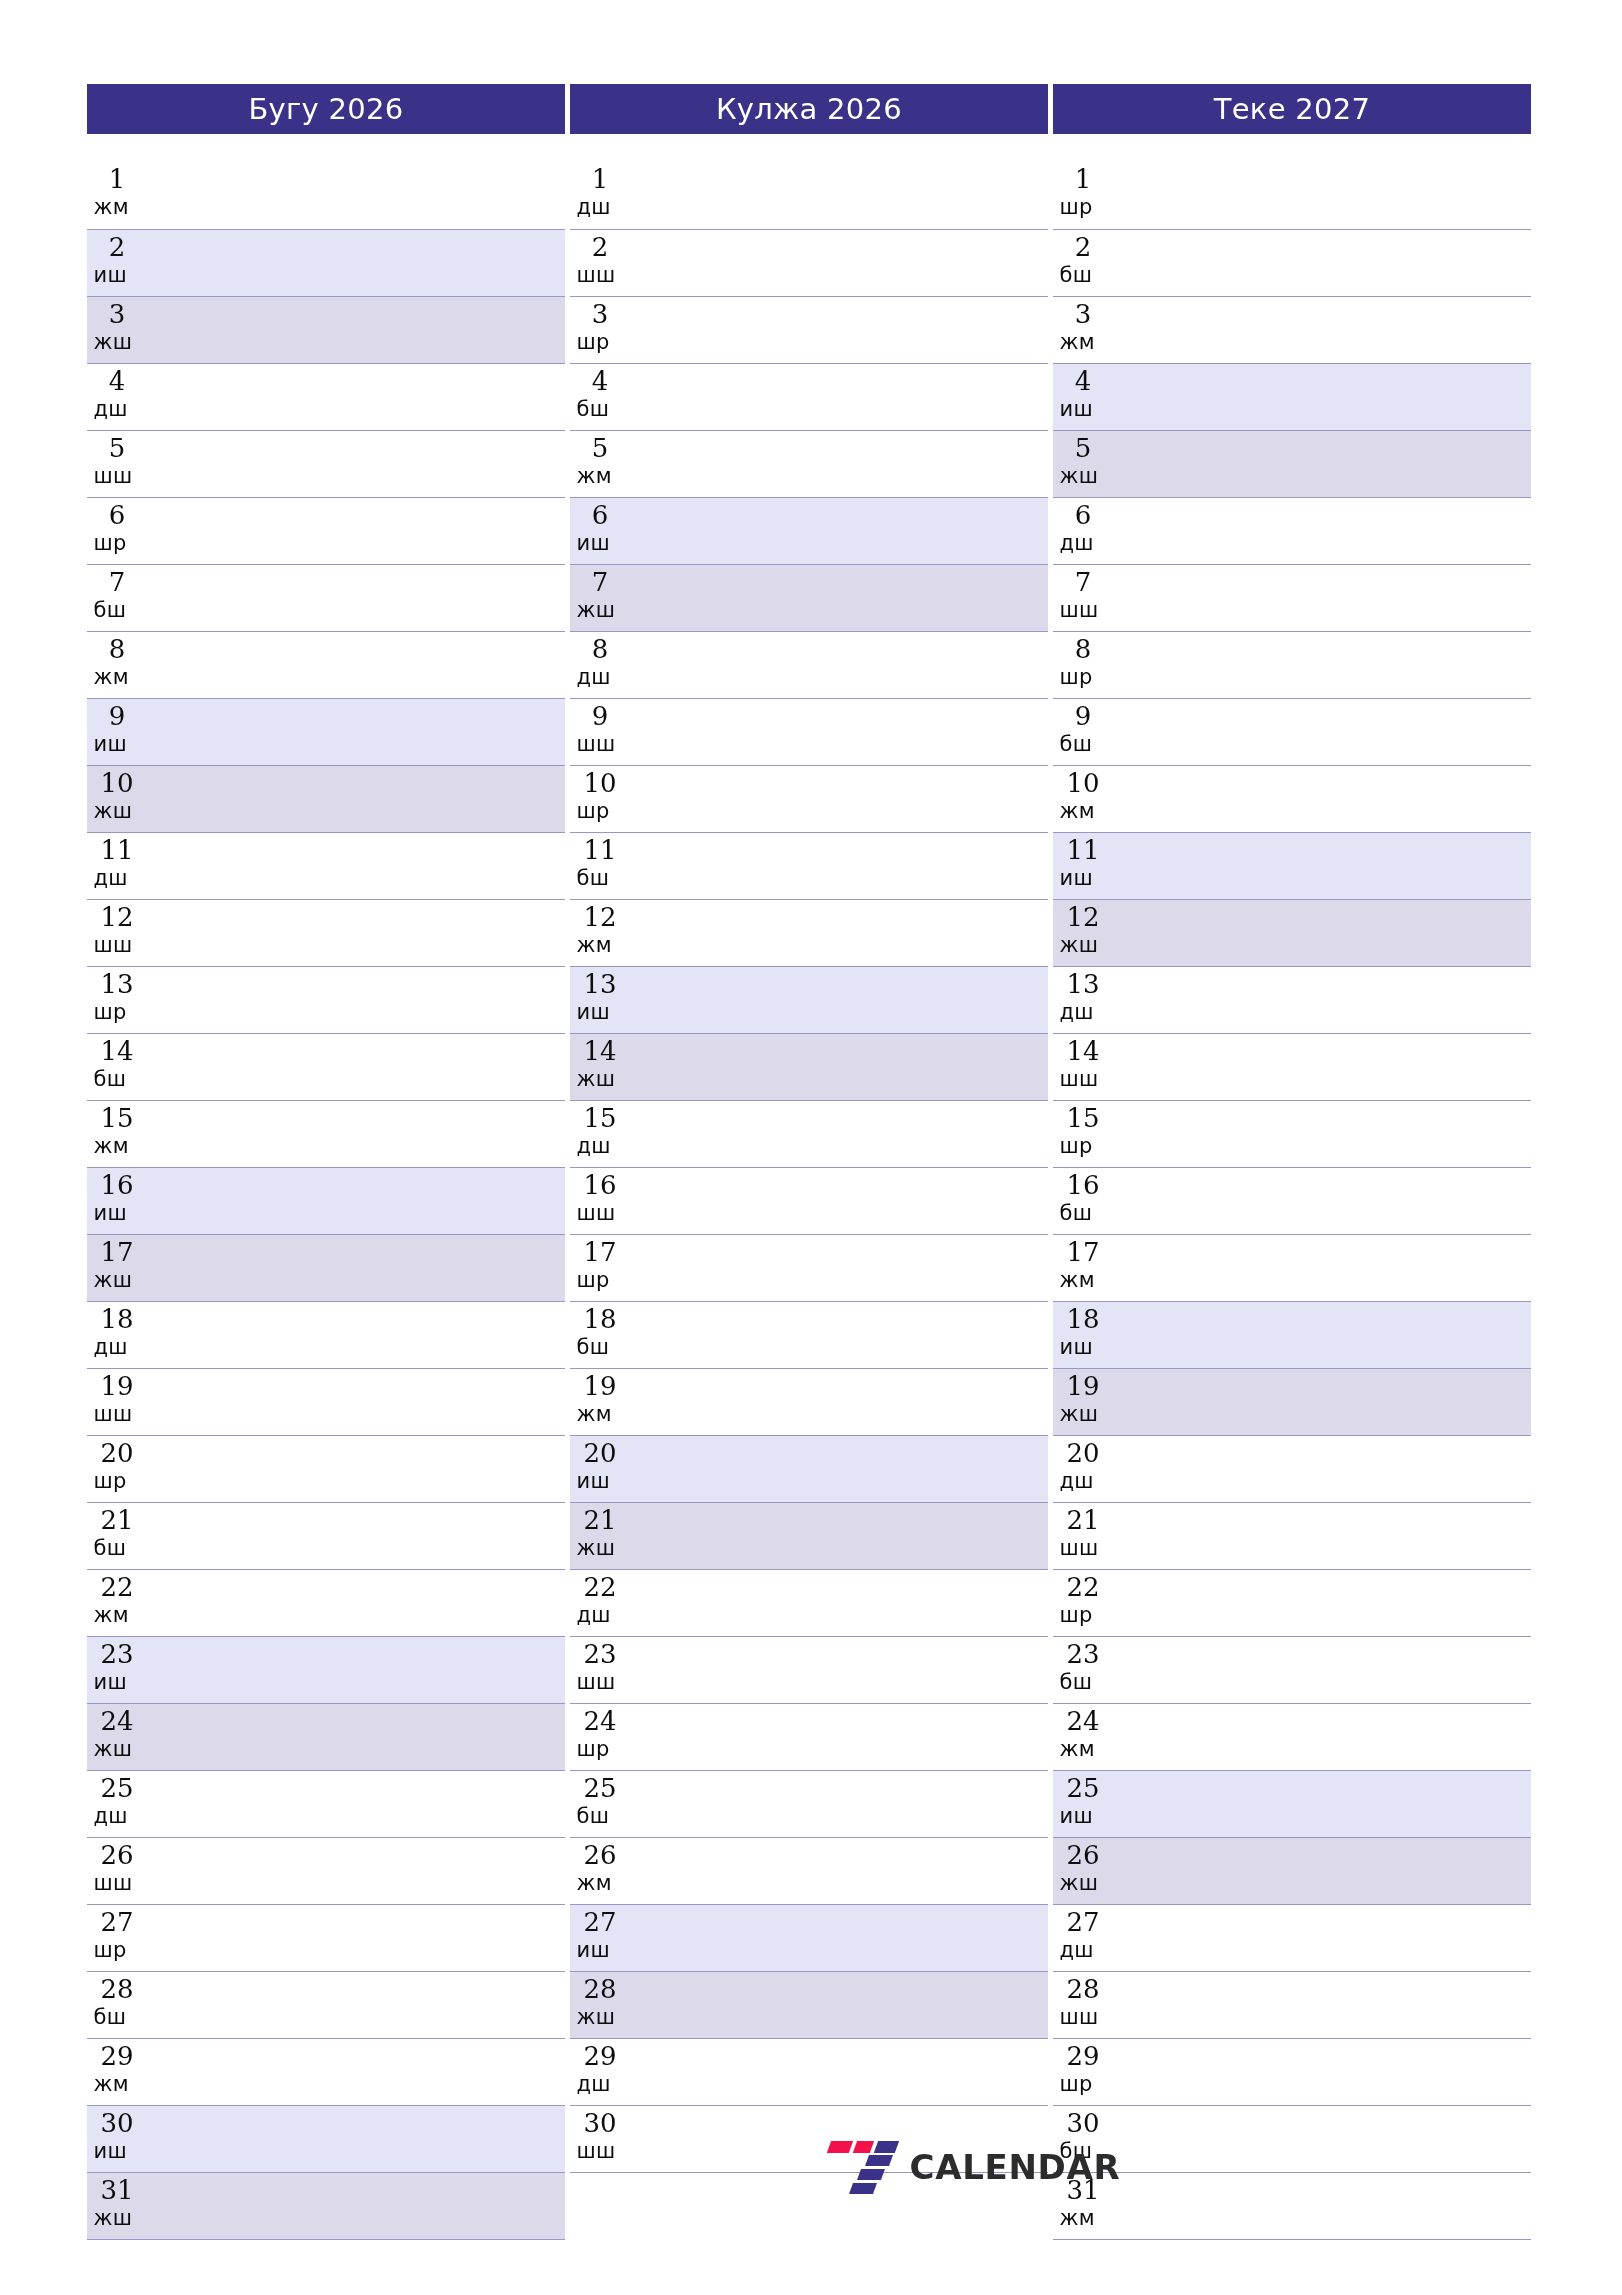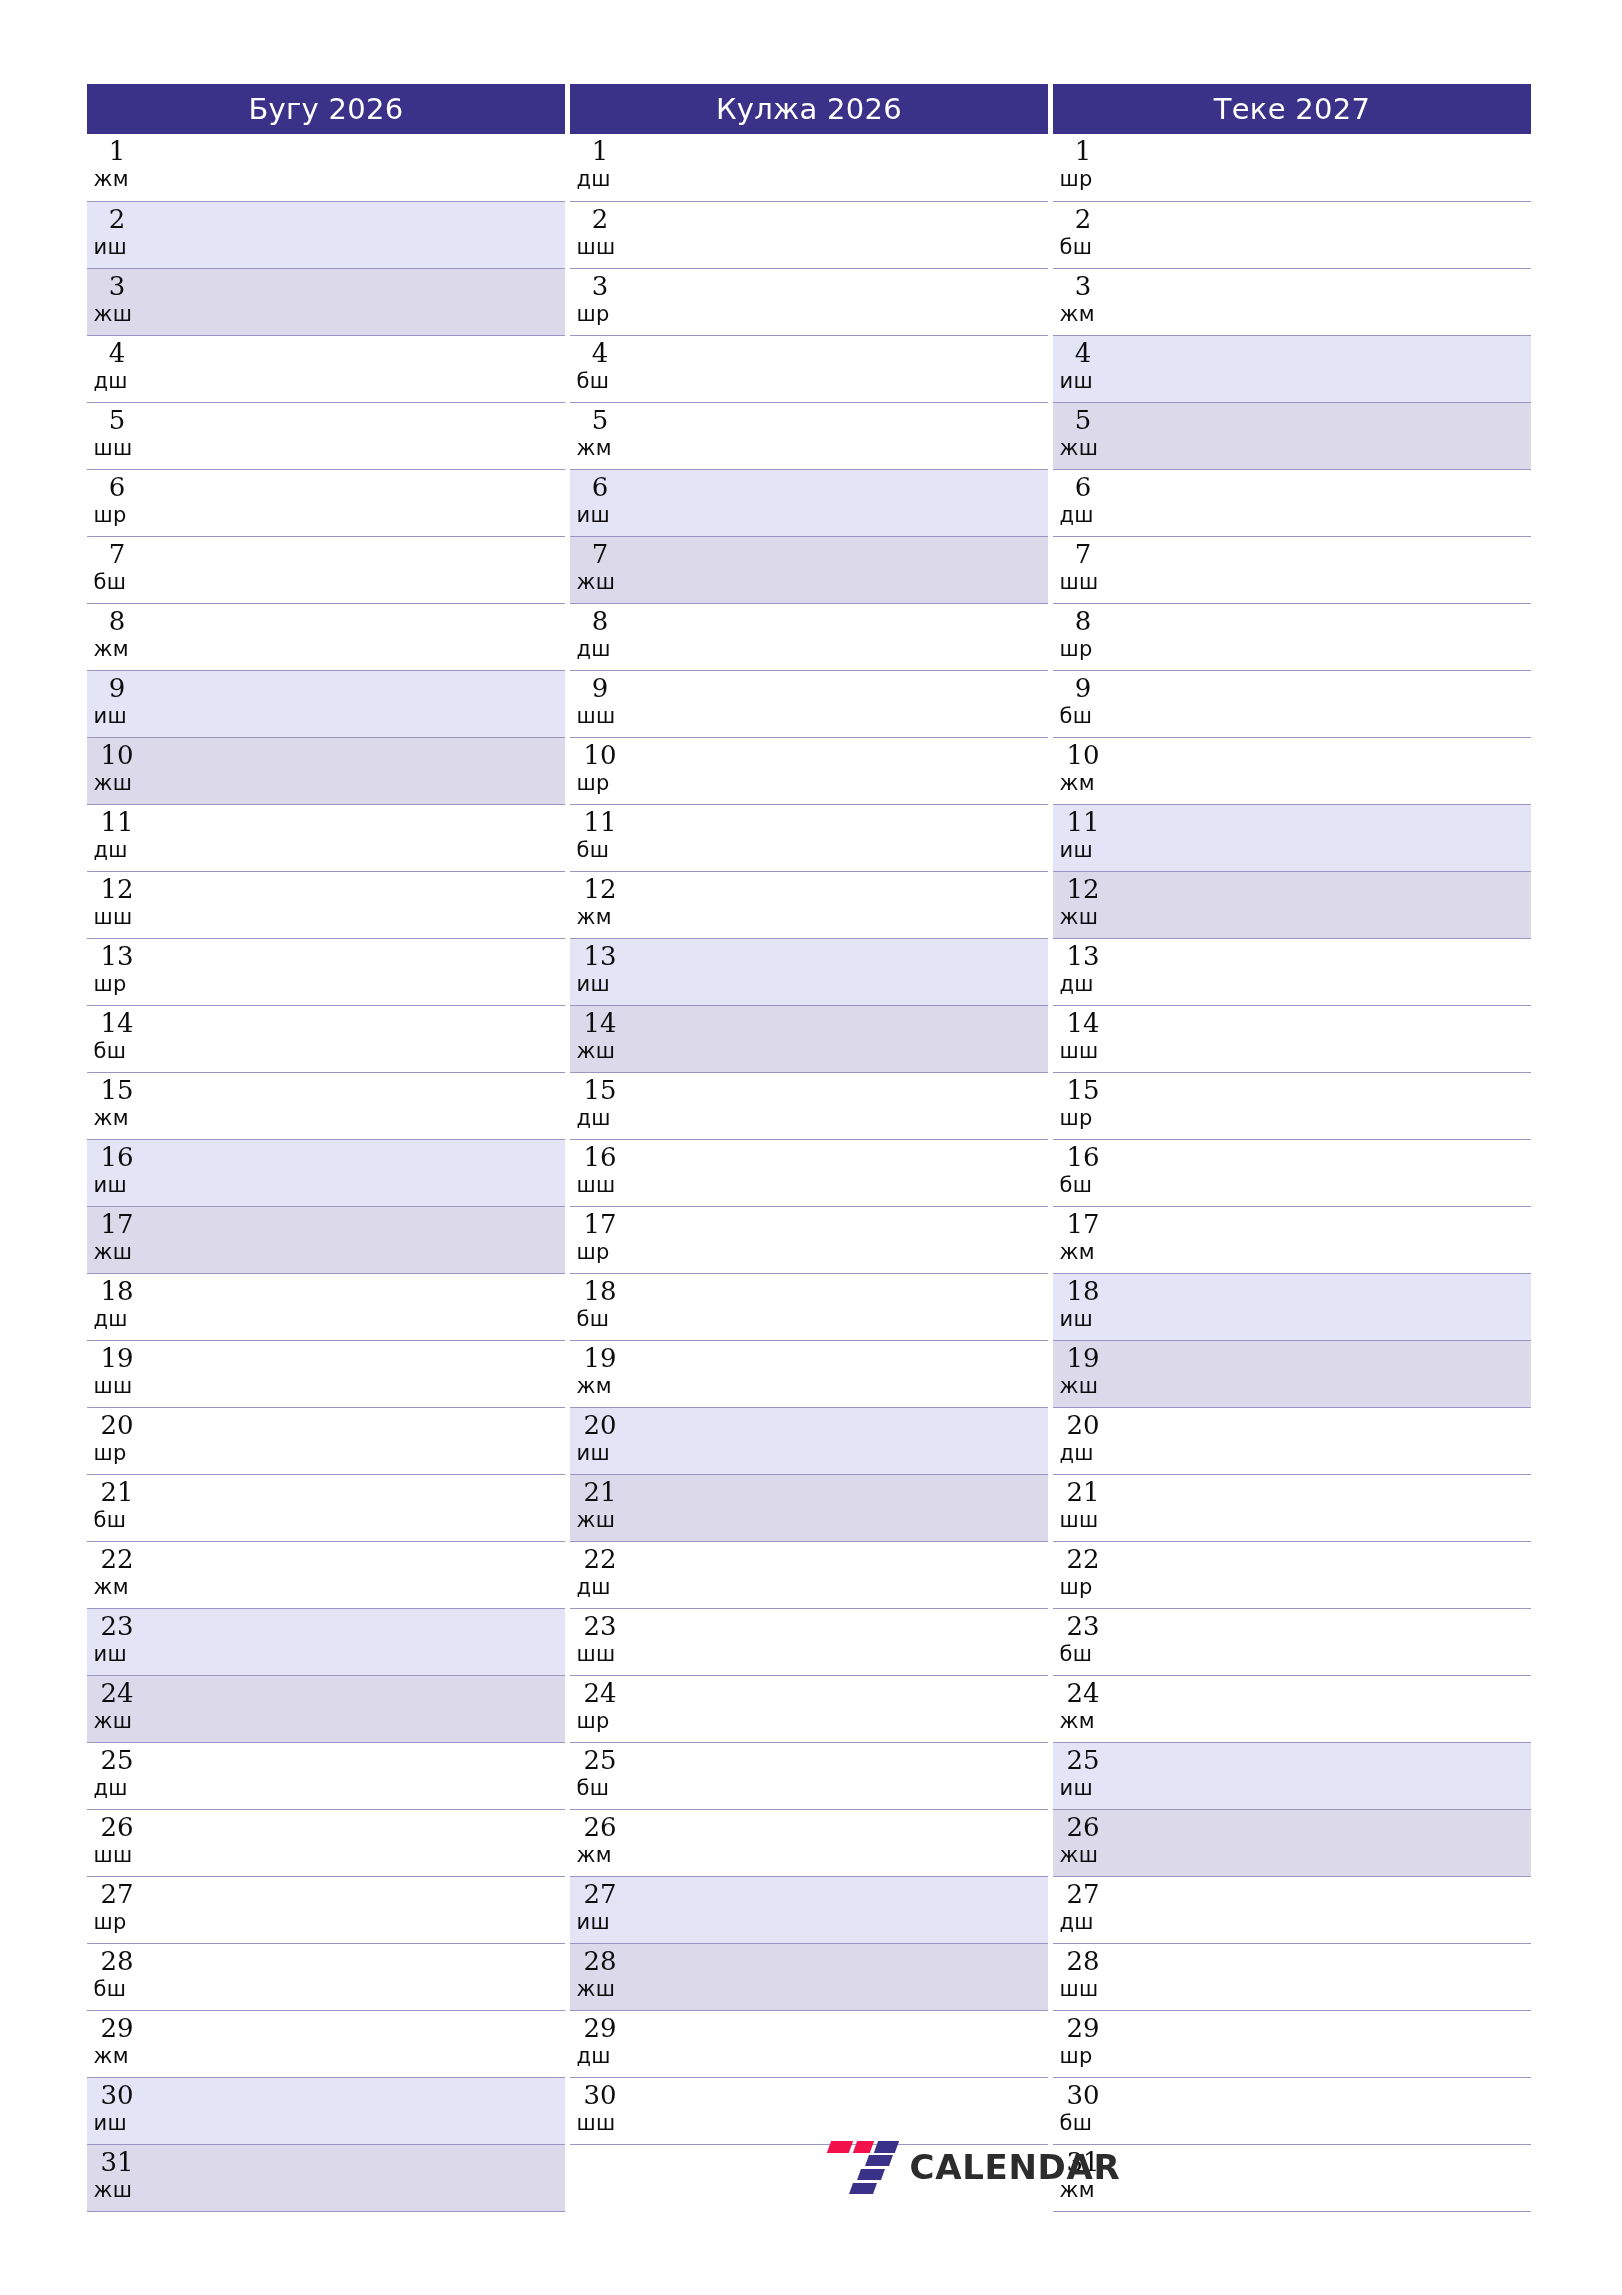--- a/index.html
+++ b/index.html
@@ -32,20 +32,21 @@
     display: flex;
     flex-direction: row;
     justify-content: space-between;
     align-items: flex-start;
   }
 
   .month-col {
     width: 478px;
     display: flex;
     flex-direction: column;
+    gap: 28px;
   }
 
   .month-header {
     height: 50px;
     background: #3a3288;
     display: flex;
     align-items: center;
     justify-content: center;
     box-sizing: border-box;
   }

